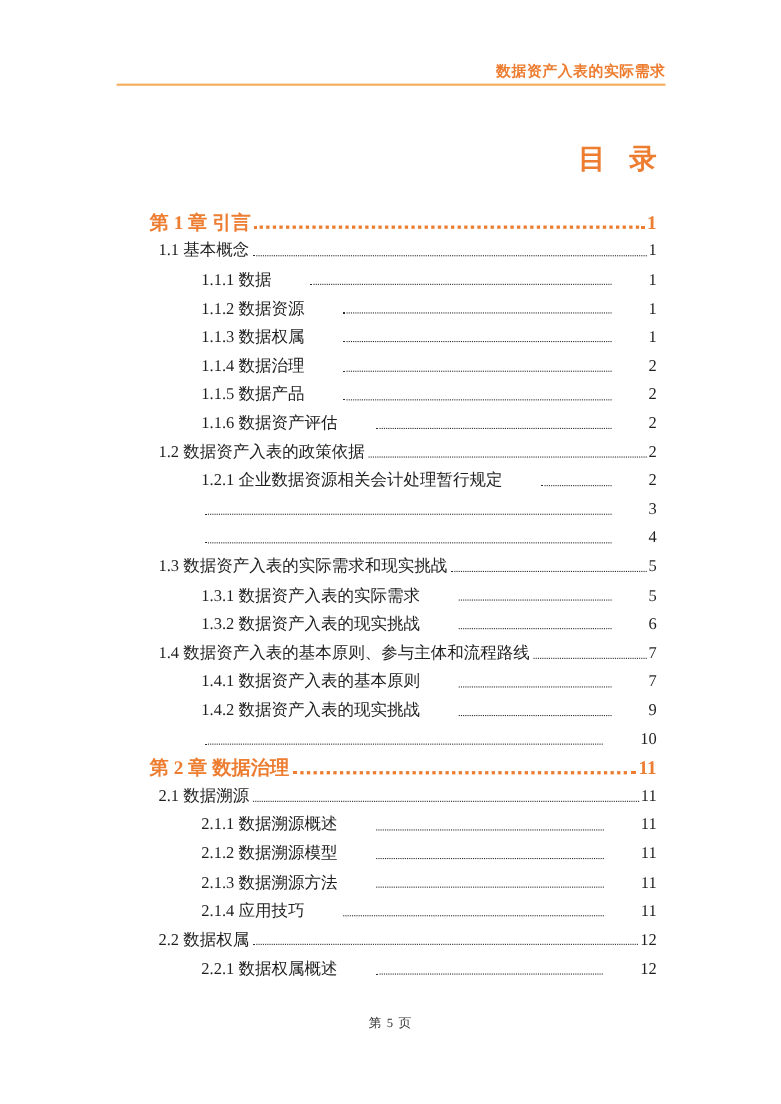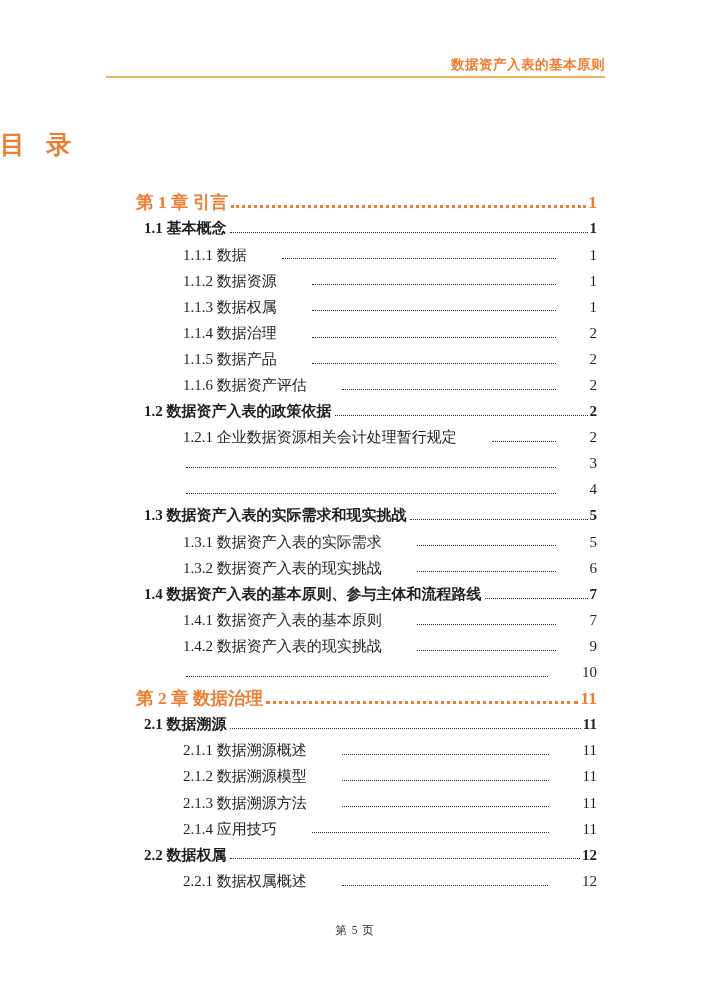--- a/index.html
+++ b/index.html
@@ -35,21 +35,21 @@
     letter-spacing: 0.5px;
   }
 
   
   .toc-title {
     position: absolute;
     top: 128px;
     left: 0;
     width: 598px;
     margin: 0;
-    text-align: left;
+    text-align: right;
     color: var(--accent, #ed7d31);
     font-size: 25px;
     font-weight: bold;
     word-spacing: 13px;
     letter-spacing: 1px;
   }
 
   
   .toc {
     position: absolute;
@@ -70,21 +70,21 @@
     white-space: nowrap;
   }
   .leader {
     flex: 1 1 auto;
     min-width: 8px;
     margin: 0 2px 7px 3px;
     border-bottom: 1.5px dotted #2b2b2b;
   }
   
   .toc-row.level-1 { padding-left: 30px; }
-  .toc-row.level-2 { padding-left: 38px; font-weight: bold; }
+  .toc-row.level-2 { padding-left: 38px; }
   .toc-row.level-3 { padding-left: 77px; gap: 32px; }
   .toc-row.level-1 .toc-label,
   .toc-row.level-1 .toc-page {
     color: var(--accent, #ed7d31);
     font-weight: bold;
     font-size: 17.5px;
   }
   .toc-row.level-1 .leader {
     border-bottom: 3px dotted var(--accent, #ed7d31);
     margin-bottom: 6px;
@@ -108,21 +108,21 @@
     color: #333333;
     letter-spacing: 1px;
   }
 </style>
 </head>
 <body>
 
 <div class="page" style="--accent: #ed7d31; --rule: #f4b061; --text: #1f1f1f;">
 
   <div class="page-header">
-    <div class="doc-title">数据资产入表的基本原则</div>
+    <div class="doc-title">数据资产入表的实际需求</div>
   </div>
 
   <h1 class="toc-title">目 录</h1>
 
   <div class="toc" id="toc">
       <div class="toc-row level-1">
         <span class="toc-label">第 1 章 引言</span>
         <span class="leader"></span>
         <span class="toc-page">1</span>
       </div>

